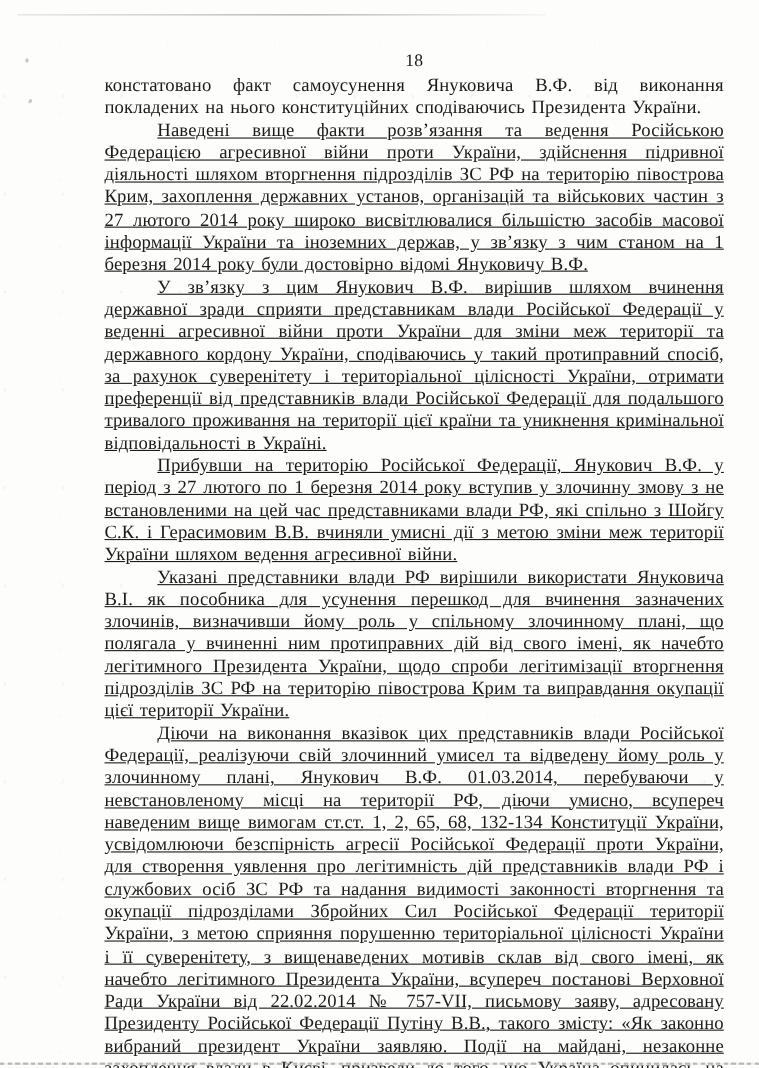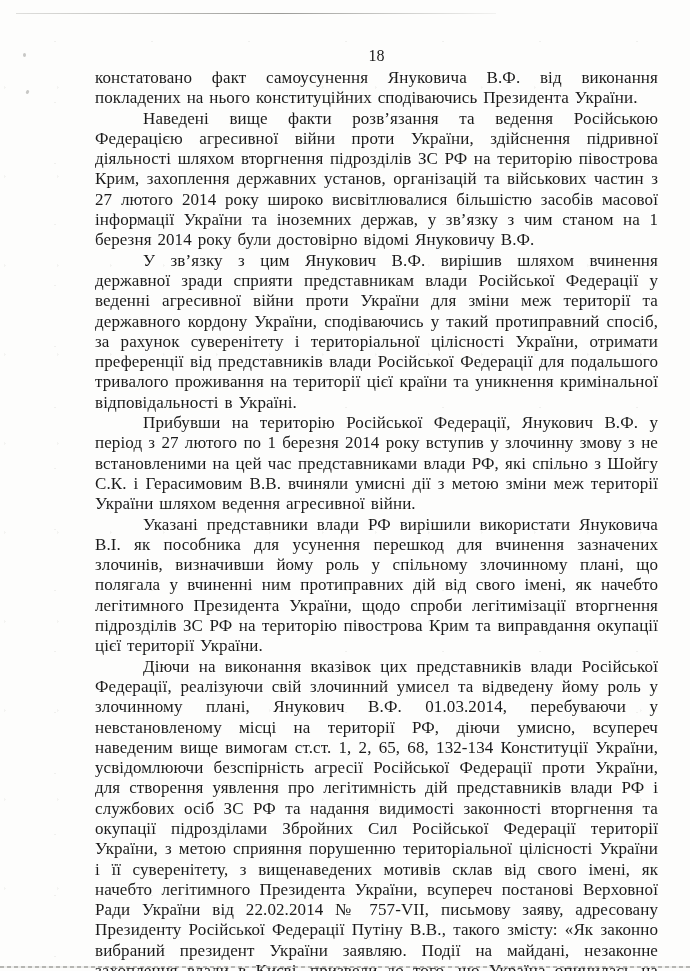--- a/index.html
+++ b/index.html
@@ -70,20 +70,21 @@
   .body-text p.para {
     margin: 0;
     font-size: 17px;
     line-height: 20.3px;
     text-align: justify;
     word-spacing: 1.5px;
     letter-spacing: 0.1px;
   }
   .body-text p.para.indent {
     text-indent: 48px;
+    text-decoration: underline;
   }
 </style>
 </head>
 <body>
 
 <div class="page">
   <div class="scan-line-top"></div>
   <div class="speck s1"></div>
   <div class="speck s2"></div>
 

